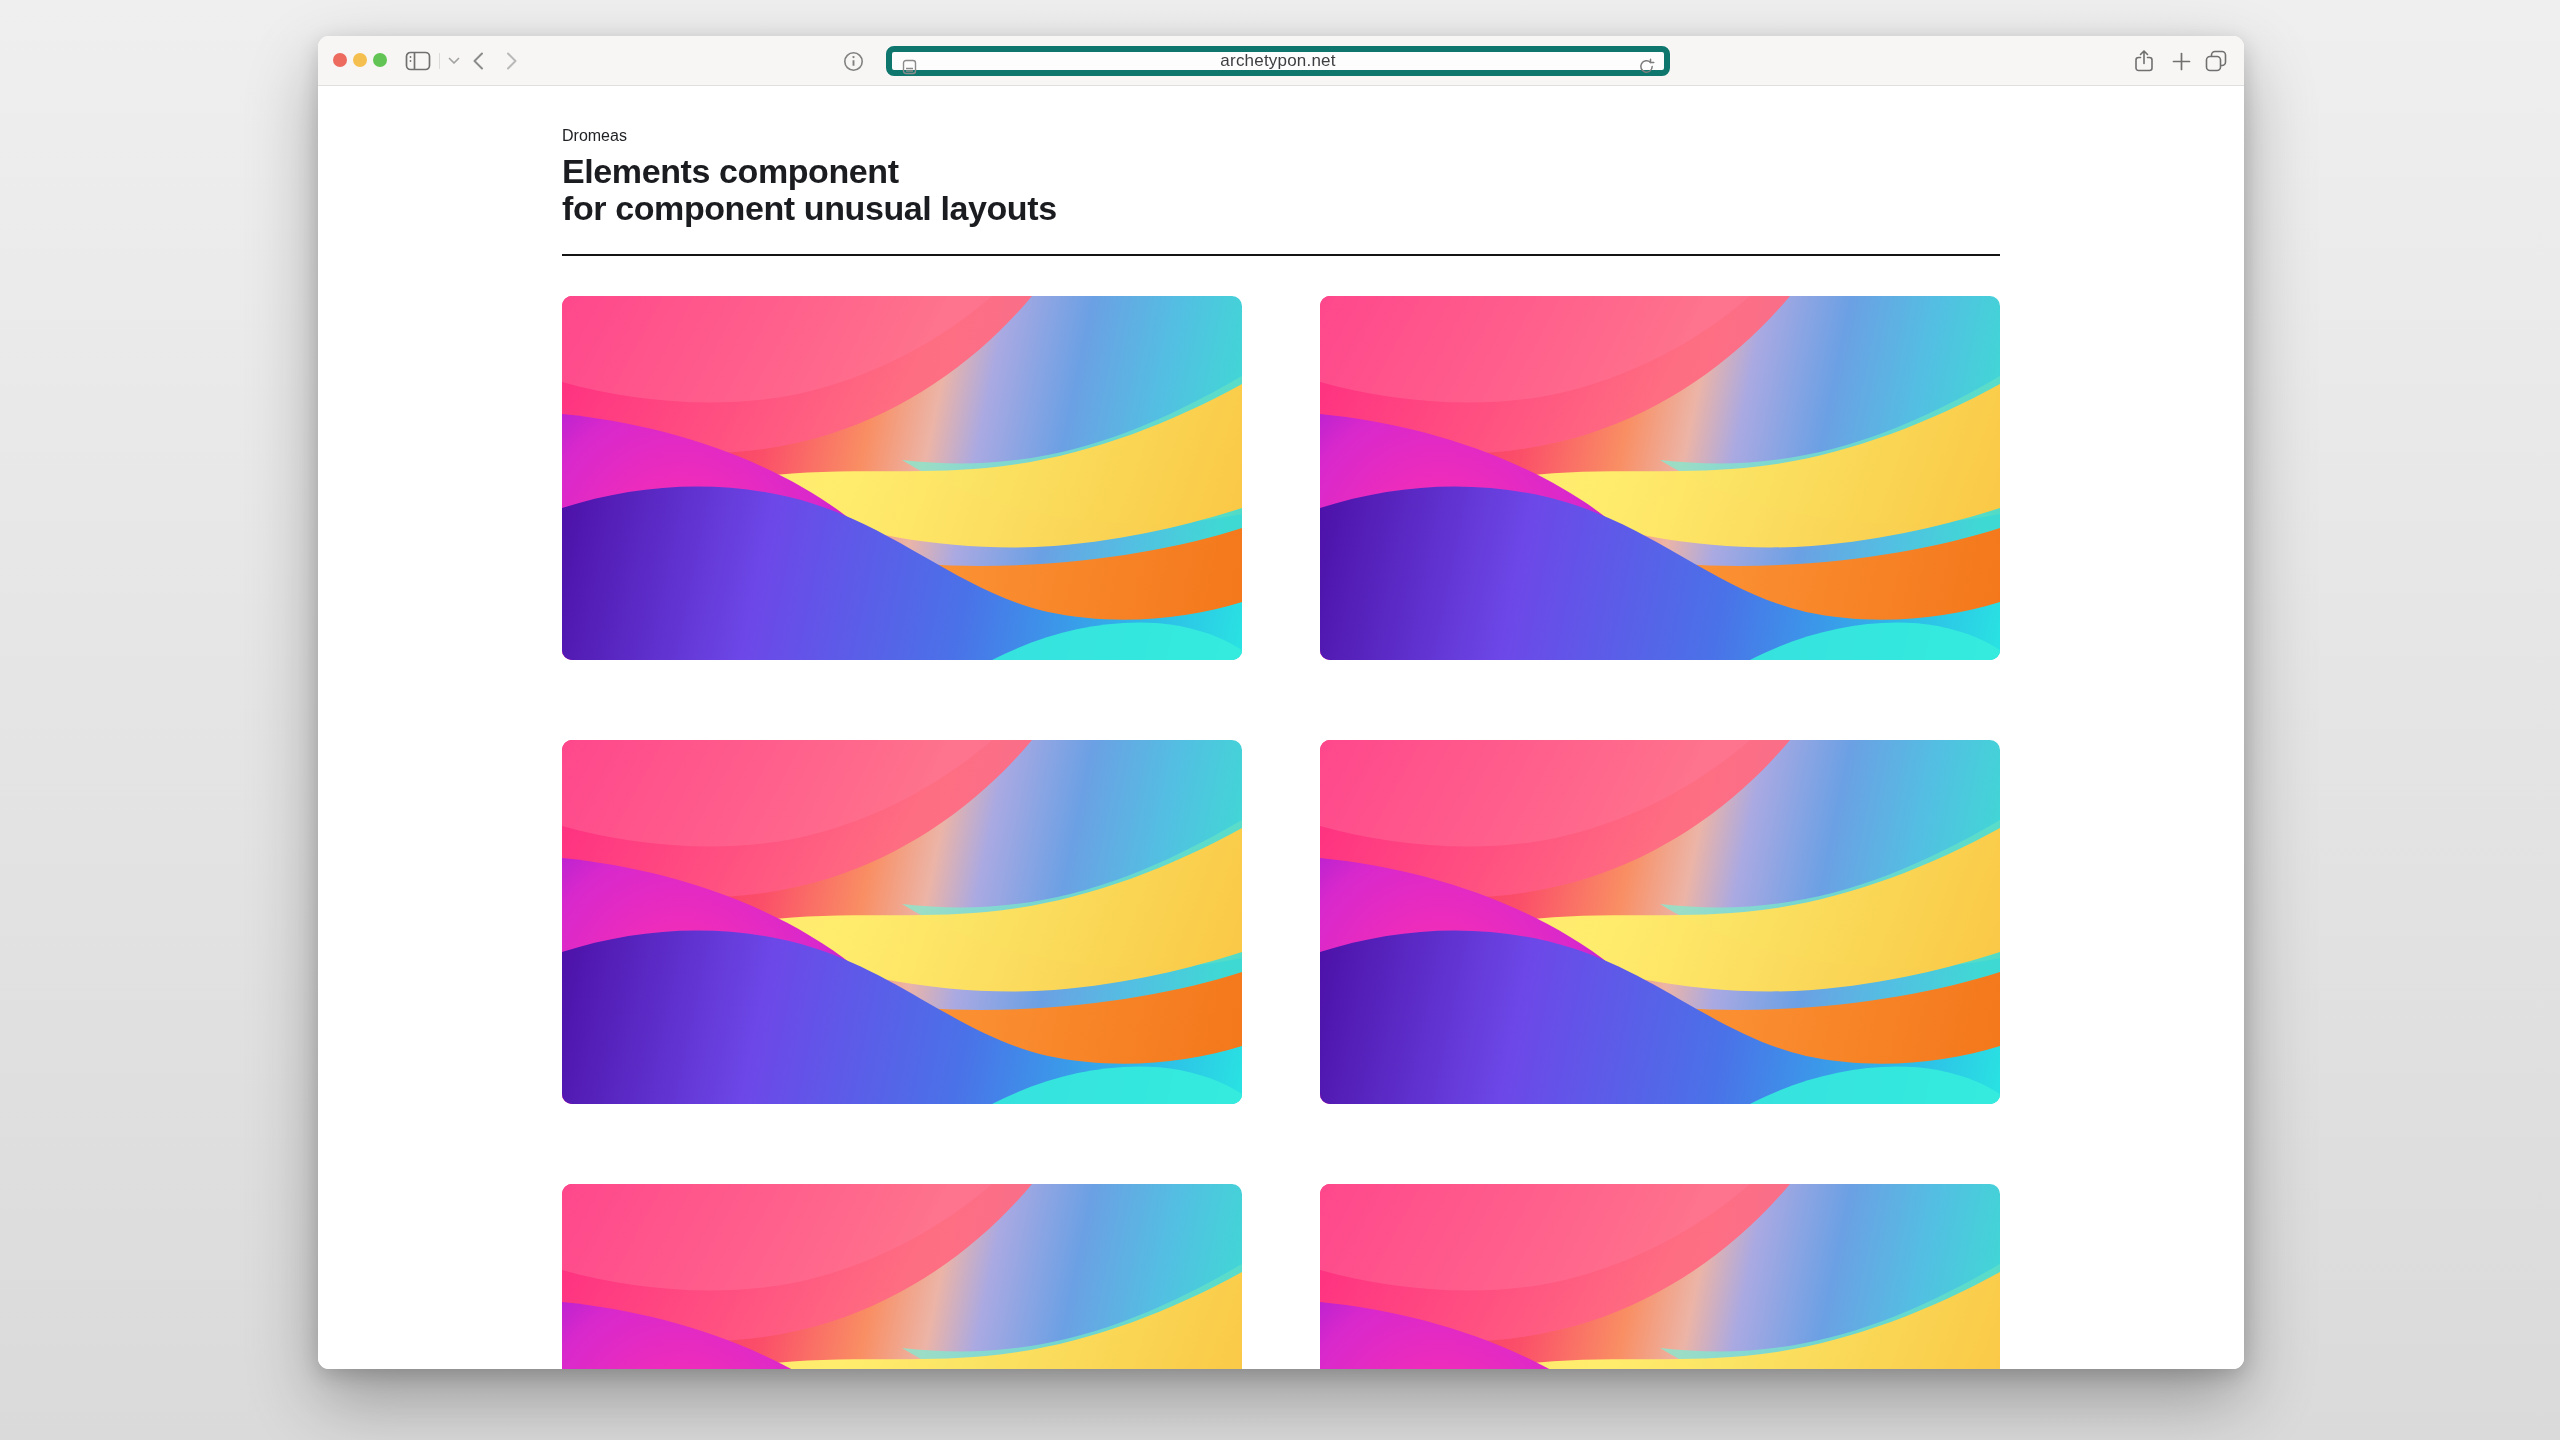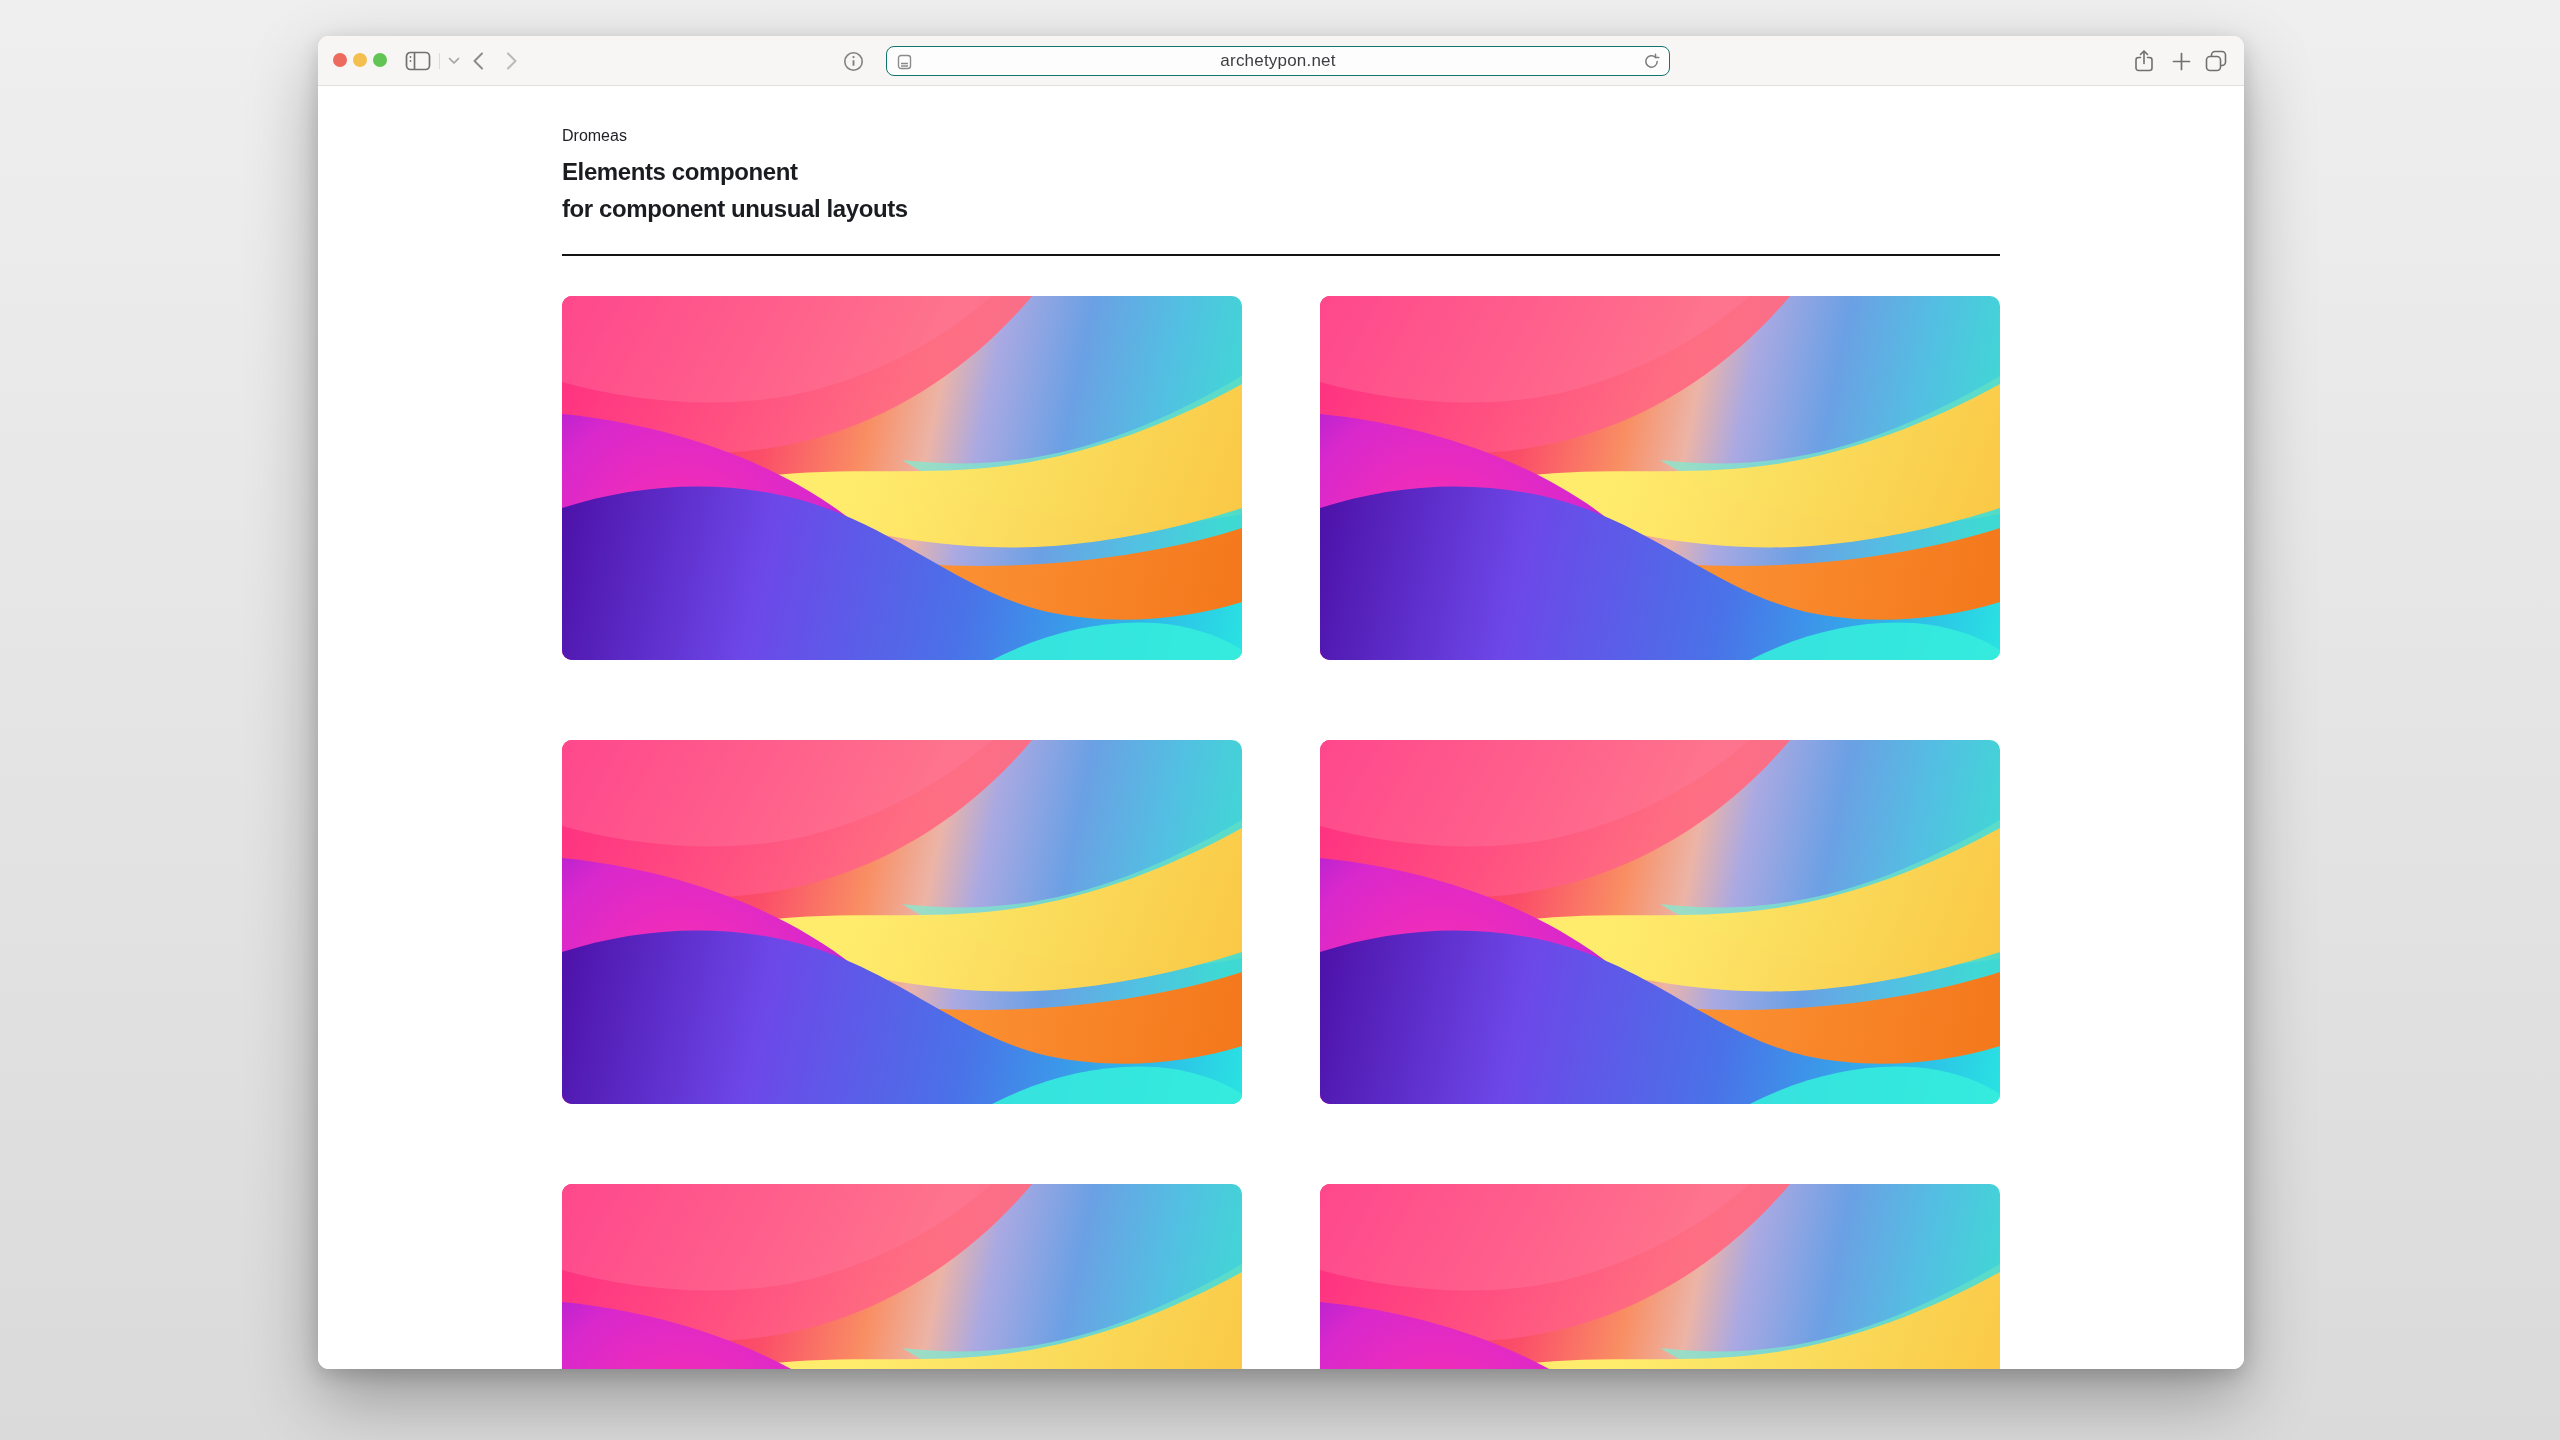--- a/index.html
+++ b/index.html
@@ -31,31 +31,31 @@
   .tb-divider{position:absolute;left:121px;top:17px;width:1px;height:16px;background:#dcdbd9;}
   .tb-chevdown{left:127px;width:18px;color:#a3a3a3;}
   .tb-back{left:148px;width:24px;color:#8b8b8b;}
   .tb-fwd{left:182px;width:24px;color:var(--icon_disabled,#b9b9b9);}
   .tb-info{left:522px;width:26px;color:#818181;}
   .tb-share{left:1812px;width:28px;}
   .tb-plus{left:1850px;width:26px;}
   .tb-tabs{left:1884px;width:28px;}
   .urlbar{
     position:absolute;left:568px;top:10px;width:784px;height:30px;box-sizing:border-box;
-    background:#fefdfd;border:1px solid #0f766e;border-radius:8px;
+    background:#fefdfd;border:6px solid #0f766e;border-radius:8px;
     display:flex;align-items:center;justify-content:center;cursor:text;
   }
   .urlbar .pgicon{position:absolute;left:10px;top:7px;color:#8b8b8b;}
   .urlbar .reload{position:absolute;right:9px;top:6px;color:#7d7d7d;background:none;border:none;padding:0;cursor:default;}
   .url-text{font-size:17px;color:var(--url_text,#3d3e41);letter-spacing:.2px;}
   
   .content{height:1283px;overflow:hidden;background:var(--page_bg,#fff);}
   .container{width:1438px;margin:0 auto;padding-top:40px;}
   .eyebrow{font-size:16px;line-height:20px;color:#202226;}
-  .heading{margin-top:7px;font-size:24px;line-height:37px;font-weight:700;
+  .heading{margin-top:7px;font-size:34px;line-height:37px;font-weight:700;
            letter-spacing:-.4px;color:var(--heading_color,#1a1c20);}
   .rule{margin-top:27px;height:2px;background:var(--rule_color,#141414);}
   .grid{margin-top:40px;display:grid;grid-template-columns:1fr 1fr;column-gap:78px;row-gap:80px;}
   .card{height:364px;border-radius:10px;overflow:hidden;}
   .card svg.art{width:100%;height:100%;display:block;}
   .svgdefs{position:absolute;width:0;height:0;overflow:hidden;}
 </style>
 </head>
 <body>
 

